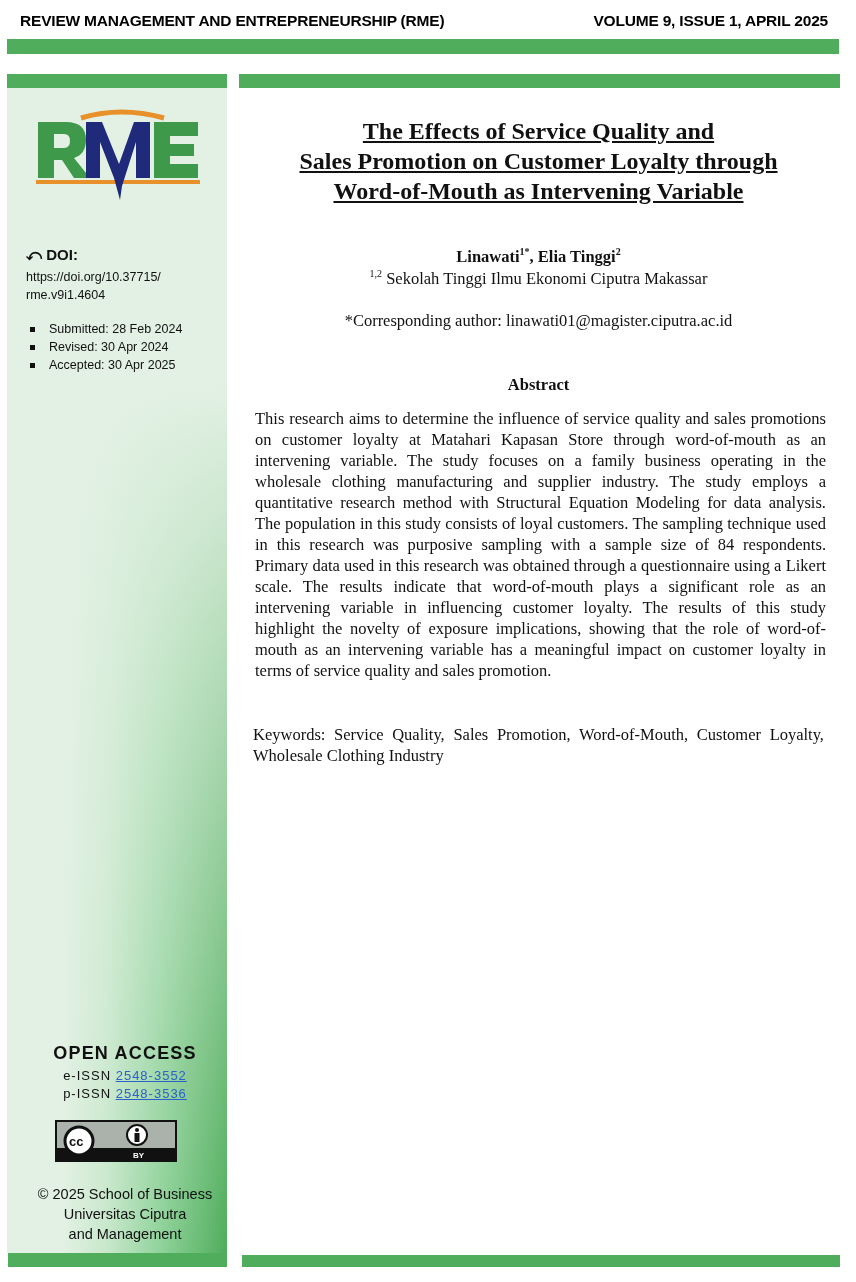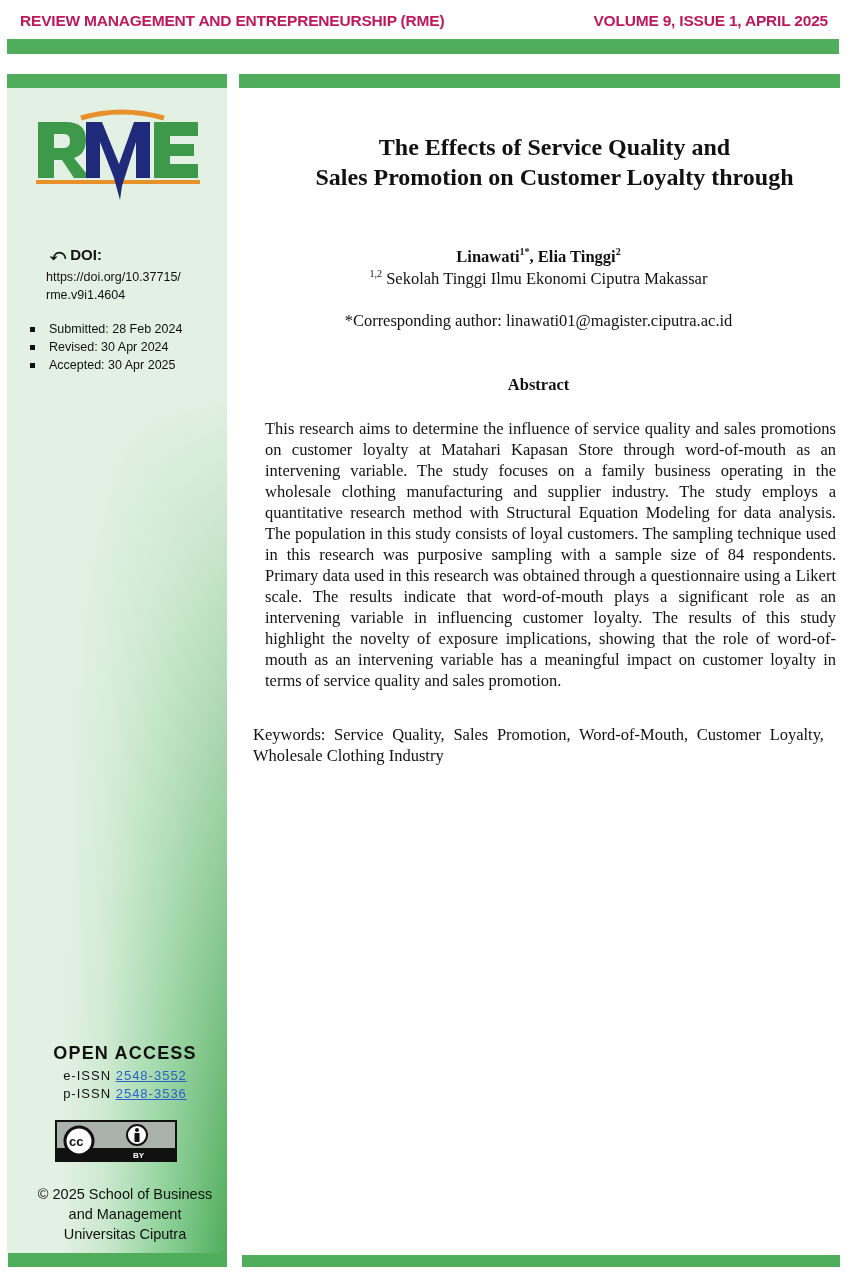--- a/index.html
+++ b/index.html
@@ -1,50 +1,50 @@
 <!DOCTYPE html>
 <html><head>
 <meta charset="utf-8">
 <style>
   html, body { margin:0; padding:0; background:#ffffff; }
   body { width:856px; height:1282px; position:relative; overflow:hidden; }
   .running-head { position:absolute; top:10px; left:20px; right:28px; height:22px;
-    font-family:"Liberation Sans", sans-serif; font-weight:bold; font-size:15.5px; color:#be185d;
+    font-family:"Liberation Sans", sans-serif; font-weight:bold; font-size:15.5px; color:#000000;
     display:flex; justify-content:space-between; align-items:center; letter-spacing:-0.2px; }
   .bar { position:absolute; background:#4fad5b; }
   .bar.top { left:7px; top:39px; width:832px; height:15px; }
   .bar.side-top { left:7px; top:74px; width:220px; height:14px; }
   .bar.main-top { left:239px; top:74px; width:601px; height:14px; }
   .bar.side-bottom { left:8px; top:1253px; width:219px; height:14px; }
   .bar.main-bottom { left:242px; top:1255px; width:598px; height:12px; }
   .sidebar { position:absolute; left:7px; top:88px; width:220px; height:1165px;
     background: linear-gradient(to bottom, #e3f1e4 0%, #e3f1e4 25%, rgba(227,241,228,0) 100%),
                 linear-gradient(to right, #e3f1e4 0%, #e3f1e4 25%, #c9e8cc 45%, #8fd29a 70%, #4fad5b 100%);
     font-family:"Liberation Sans", sans-serif; color:#111; }
   .logo { position:absolute; left:29px; top:20px; width:164px; height:94px; }
-  .doi-label { position:absolute; left:19px; top:158px; font-weight:bold; font-size:15px;margin-left:24px; }
-  .doi-url { position:absolute; left:19px; top:180px; font-size:12.5px; line-height:18px; width:190px;margin-left:20px; }
+  .doi-label { position:absolute; left:19px; top:158px; font-weight:bold; font-size:15px; }
+  .doi-url { position:absolute; left:19px; top:180px; font-size:12.5px; line-height:18px; width:190px; }
   .dates { position:absolute; left:20px; top:232px; font-size:12.5px; line-height:18px; margin:0; padding:0; list-style:none; }
   .dates li { position:relative; padding-left:22px; }
   .dates li::before { content:""; position:absolute; left:3px; top:7px; width:5px; height:5px; background:#111; }
   .oa { position:absolute; left:8px; width:220px; text-align:center; }
   .oa-title { top:955px; font-weight:bold; font-size:18px; letter-spacing:1.2px; }
   .issn { font-size:13px; letter-spacing:1px; }
   .issn1 { top:980px; } .issn2 { top:998px; }
   .issn a { color:#2a62c9; text-decoration:underline;margin-top:40px; }
   .cc-badge { position:absolute; left:48px; top:1032px; width:122px; height:42px; background:#aab2ab; border:2px solid #111; box-sizing:border-box; }
   .copyright { top:1096px; font-size:14.5px; line-height:20px; }
   .main { position:absolute; left:253px; top:88px; width:571px; font-family:"Liberation Serif", serif; color:#111; }
   .title { position:absolute; top:28px; left:0; width:571px; text-align:center; font-weight:bold; font-size:24px; line-height:30px; }
   .authors { position:absolute; top:158px; width:571px; text-align:center; font-weight:bold; font-size:16.5px; }
   .authors sup, .affil sup { font-size:10px; }
   .affil { position:absolute; top:180px; width:571px; text-align:center; font-size:16.5px; }
   .corresp { position:absolute; top:223px; width:571px; text-align:center; font-size:16.5px; }
   .abs-heading { position:absolute; top:287px; width:571px; text-align:center; font-weight:bold; font-size:16.5px; }
-  .abstract { position:absolute; top:318px; width:571px; text-align:justify; font-size:16.5px; line-height:21px; margin:12px; hyphens:manual; }
+  .abstract { position:absolute; top:318px; width:571px; text-align:justify; font-size:16.5px; line-height:21px; margin:2px; hyphens:manual; }
   .keywords { position:absolute; top:636px; width:571px; text-align:justify; font-size:16.5px; line-height:21px; margin:0; }
   .keywords b { font-weight:normal; }
 </style>
 </head>
 <body>
 
 <div class="running-head">
   <span>REVIEW MANAGEMENT AND ENTREPRENEURSHIP (RME)</span>
   <span>VOLUME 9, ISSUE 1, APRIL 2025</span>
 </div>
@@ -94,29 +94,30 @@
       <circle cx="22" cy="19" r="14" fill="#fff" stroke="#111" stroke-width="3"></circle>
       <text x="12" y="24" font-size="13" font-weight="bold" fill="#111" font-family="Liberation Sans, sans-serif">cc</text>
       <circle cx="80" cy="13" r="10" fill="#fff" stroke="#111" stroke-width="2"></circle>
       <circle cx="80" cy="8" r="2" fill="#111"></circle>
       <rect x="77.5" y="11" width="5" height="9" fill="#111"></rect>
     </svg>
   </div>
 
   <div class="oa copyright">
     <div>© 2025 School of Business</div>
+    <div>Universitas Ciputra</div>
     <div>and Management</div>
-    <div>Universitas Ciputra</div>
   </div>
 </aside>
 
 <main class="main">
-  <h1 class="title" style="margin:16px;">
+  <h1 class="title" style="margin:0;text-decoration:underline;">
     <div>The Effects of Service Quality and</div>
     <div>Sales Promotion on Customer Loyalty through</div>
+    <div>Word-of-Mouth as Intervening Variable</div>
   </h1>
 
   <div class="authors">
     <span>Linawati</span><sup>1*</sup><span>, </span><span>Elia Tinggi</span><sup>2</sup>
   </div>
   <div class="affil">
     <sup>1,2</sup><span> Sekolah Tinggi Ilmu Ekonomi Ciputra Makassar</span>
   </div>
   <div class="corresp">*Corresponding author: linawati01@magister.ciputra.ac.id</div>
 

